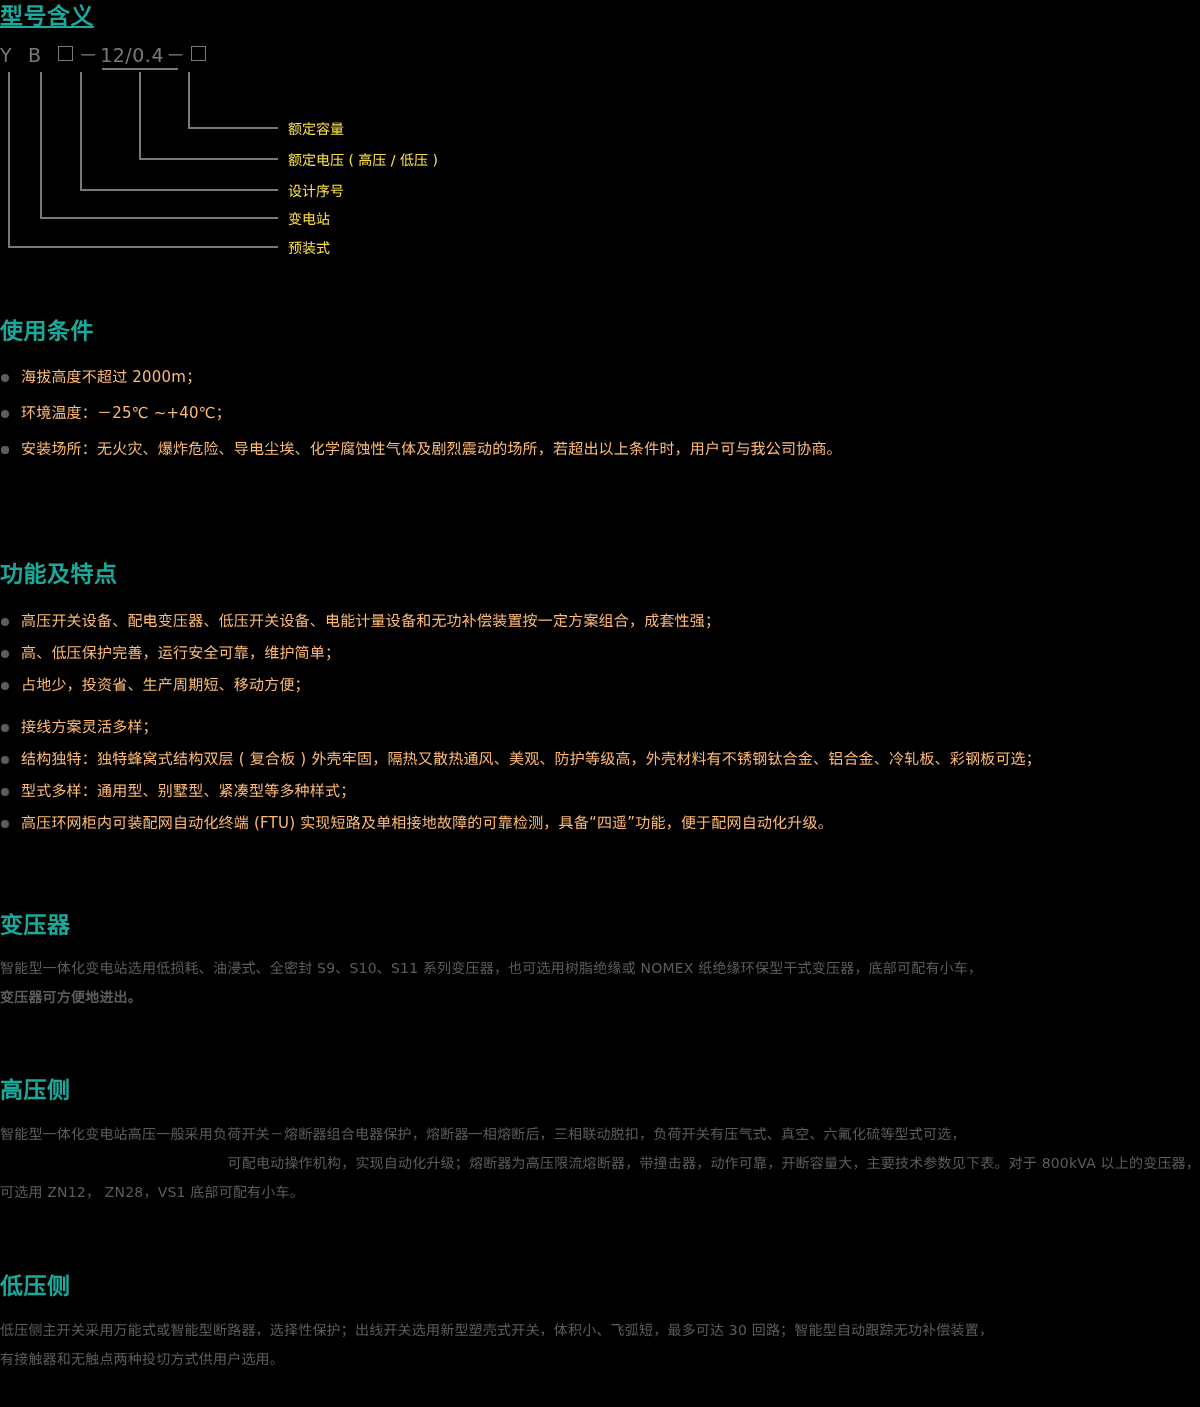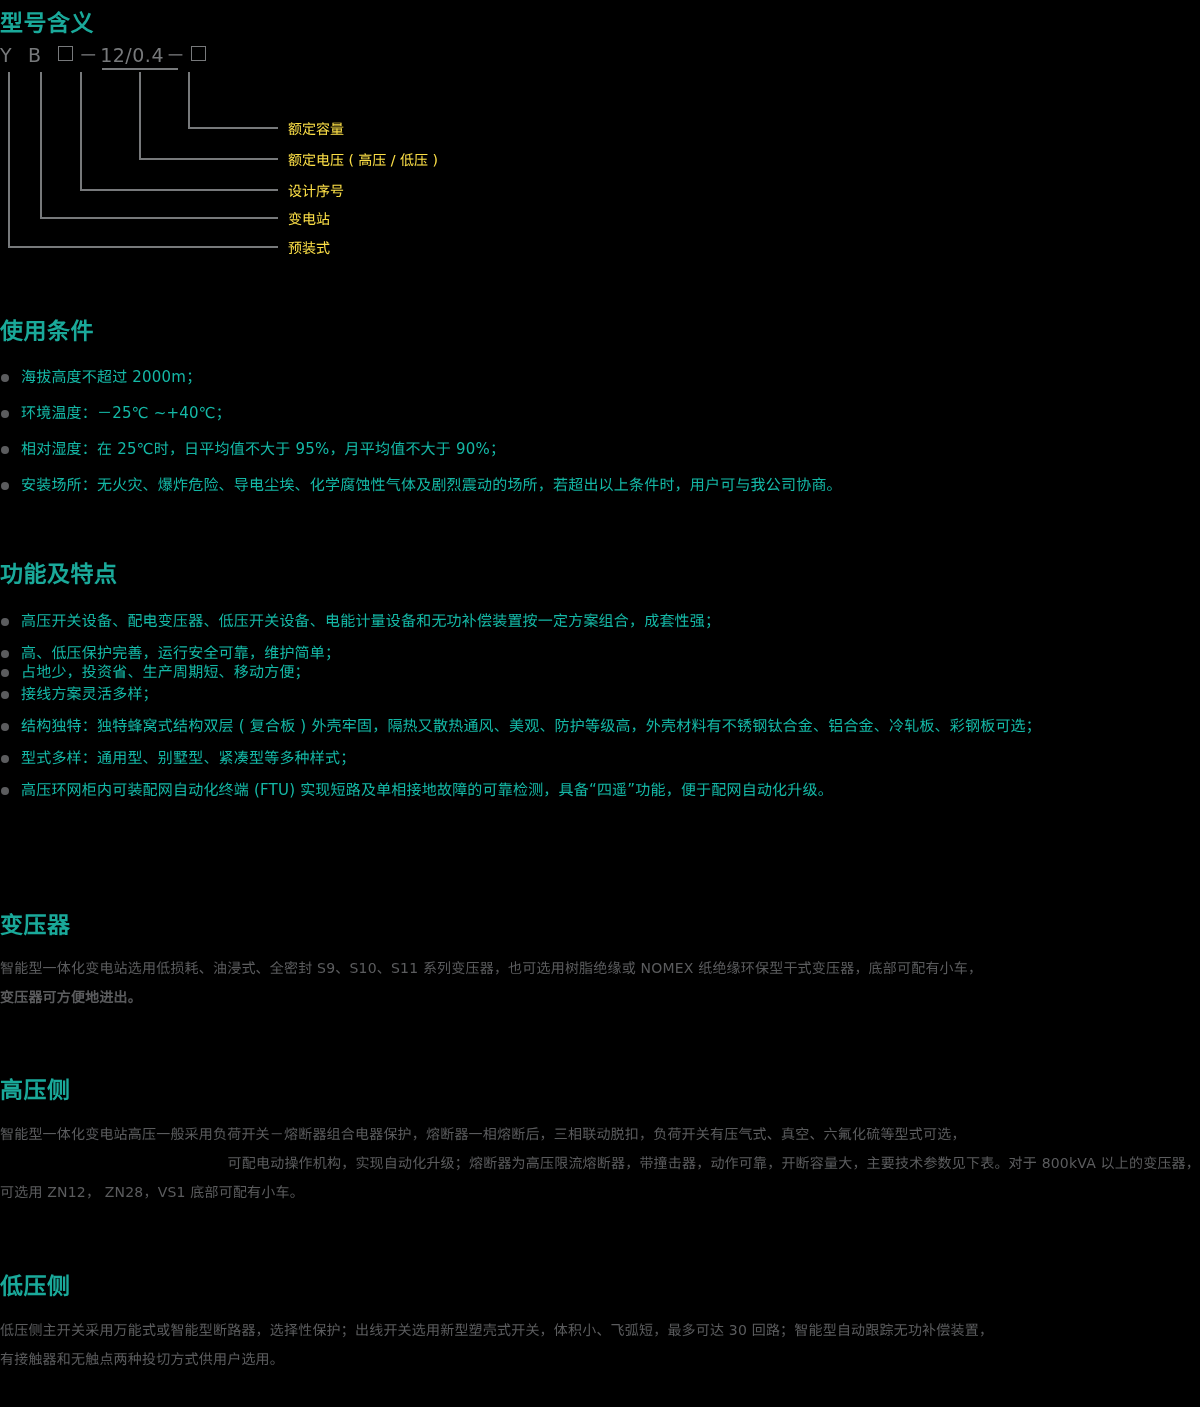--- a/index.html
+++ b/index.html
@@ -44,21 +44,21 @@
   }
   .bullet-list {
     position: absolute;
     margin: 0;
     padding: 0;
     list-style: none;
   }
   .bullet-list li {
     position: relative;
     padding-left: 21px;
-    color: #14b8a6;
+    color: #fdba74;
     font-size: 15px;
     line-height: 19px;
     letter-spacing: 0.2px;
     white-space: nowrap;
   }
   .bullet-list li .dot {
     position: absolute;
     left: 1px;
     top: 6px;
     width: 8px;
@@ -101,21 +101,21 @@
     font-size: 14px;
     line-height: 1;
     white-space: nowrap;
   }
 </style>
 </head>
 <body>
 
 <div class="page">
 
-  <div class="sec-heading" style="left:0px; top:12px;">型号含义</div>
+  <div class="sec-heading" style="left:0px; top:5px;text-decoration:underline;">型号含义</div>
 
   <div id="model-diagram">
 
     <div class="code-row">
       <span>Y</span><span class="code-gap-a"></span><span>B</span><span class="code-gap-a"></span><span class="code-box"></span><span style="width:6px;"></span><span>－</span><span style="width:2px;"></span><span>12/0.4</span><span style="width:2px;"></span><span>－</span><span style="width:6px;"></span><span class="code-box"></span>
     </div>
 
     <svg width="620" height="220" style="position:absolute;left:0;top:0;">
       <g stroke="#77797b" stroke-width="1.4" fill="none" shape-rendering="crispEdges">
 
@@ -146,40 +146,39 @@
     <li style="margin-bottom:17px;">
       <span class="dot"></span>
       <span>海拔高度不超过 2000m；</span>
     </li>
     <li style="margin-bottom:17px;">
       <span class="dot"></span>
       <span>环境温度：－25℃ ~+40℃；</span>
     </li>
     <li style="margin-bottom:17px;">
       <span class="dot"></span>
-      <span>相对湿度：在 25℃时，日平均值不大于 95%，月平均值不大于 90%；</span>
     </li>
     <li>
       <span class="dot"></span>
       <span>安装场所：无火灾、爆炸危险、导电尘埃、化学腐蚀性气体及剧烈震动的场所，若超出以上条件时，用户可与我公司协商。</span>
     </li>
   </ul>
 
   <div class="sec-heading" style="left:0px; top:563px;">功能及特点</div>
 
   <ul class="bullet-list" style="left:0px; top:612px;">
     <li style="margin-bottom:13px;">
       <span class="dot"></span>
       <span>高压开关设备、配电变压器、低压开关设备、电能计量设备和无功补偿装置按一定方案组合，成套性强；</span>
     </li>
-    <li style="">
+    <li style="margin-bottom:13px;">
       <span class="dot"></span>
       <span>高、低压保护完善，运行安全可靠，维护简单；</span>
     </li>
-    <li style="margin-bottom:3px;">
+    <li style="margin-bottom:23px;">
       <span class="dot"></span>
       <span>占地少，投资省、生产周期短、移动方便；</span>
     </li>
     <li style="margin-bottom:13px;">
       <span class="dot"></span>
       <span>接线方案灵活多样；</span>
     </li>
     <li style="margin-bottom:13px;">
       <span class="dot"></span>
       <span>结构独特：独特蜂窝式结构双层 ( 复合板 ) 外壳牢固，隔热又散热通风、美观、防护等级高，外壳材料有不锈钢钛合金、铝合金、冷轧板、彩钢板可选；</span>

